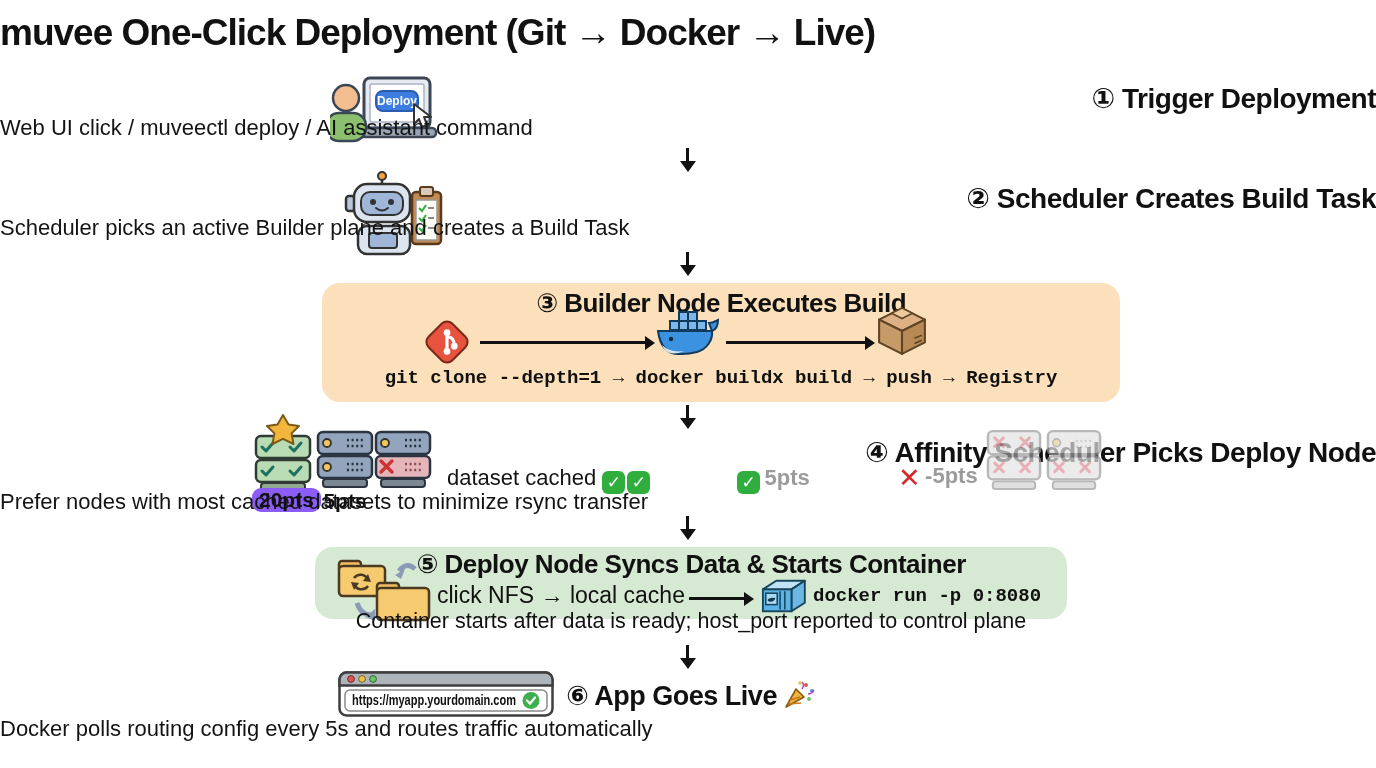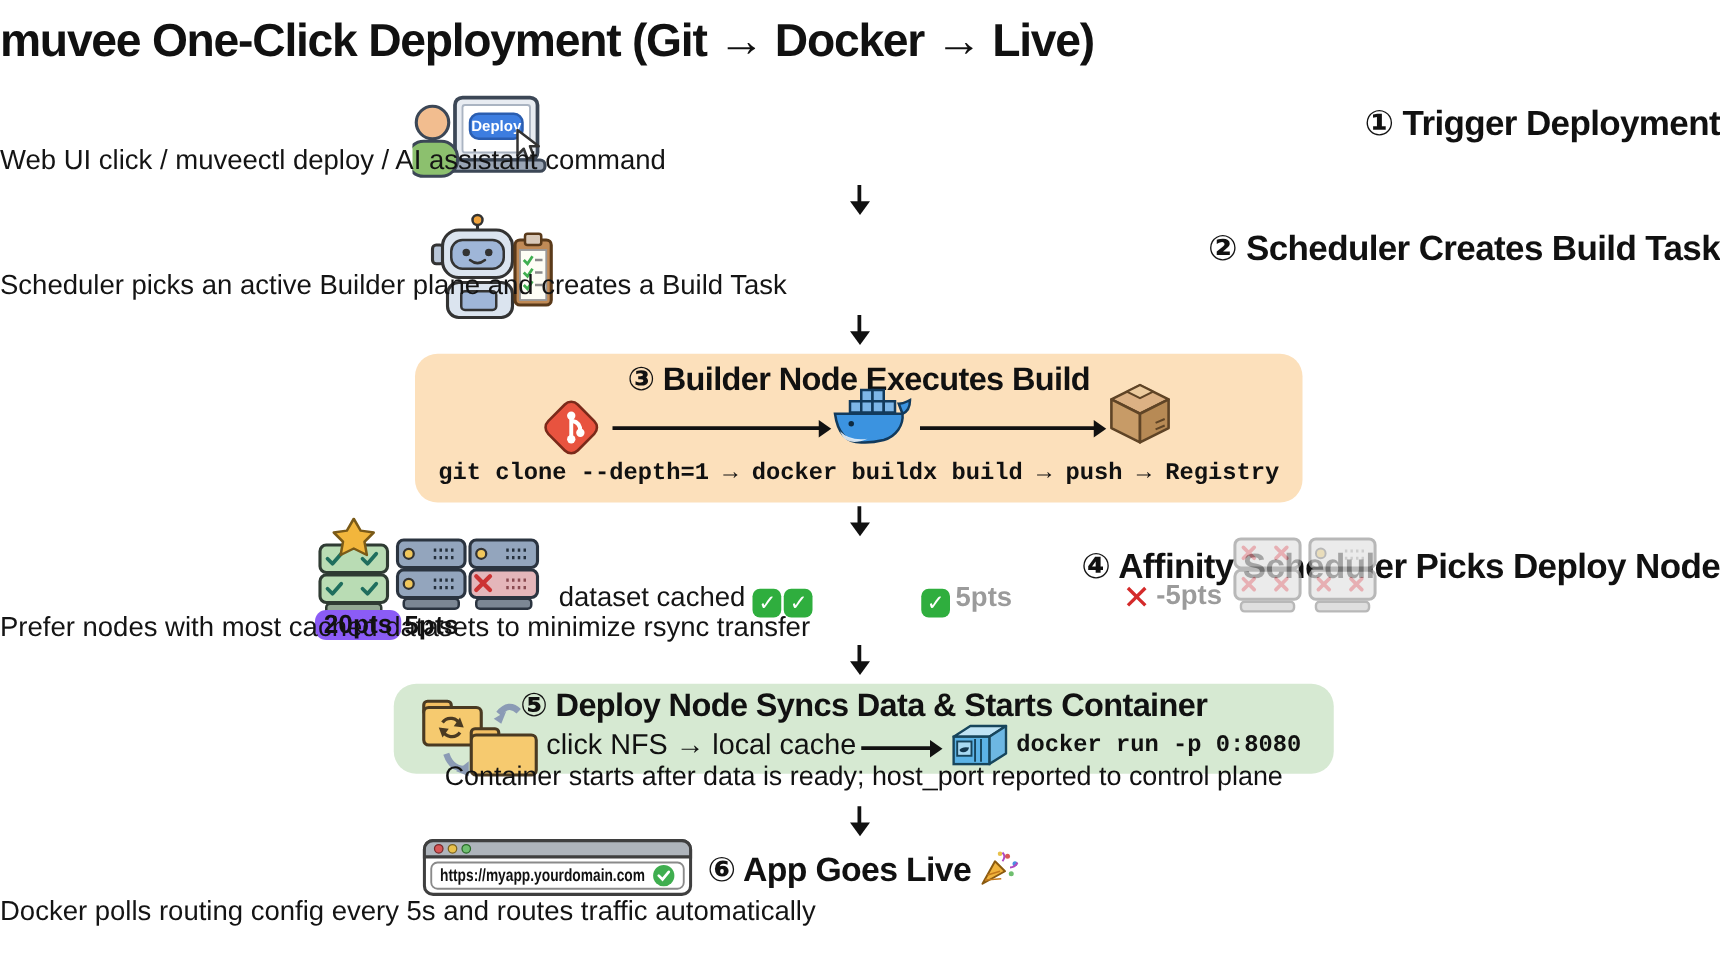--- a/index.html
+++ b/index.html
@@ -4,21 +4,21 @@
 <style>
   html,body{margin:0;padding:0;background:#fff;}
   .page{position:relative;width:1376px;height:768px;background:#fff;overflow:hidden;
         font-family:"Liberation Sans","DejaVu Sans",sans-serif;color:#111;}
   .title{position:absolute;top:12px;left:0;width:100%;text-align:left;margin:0;
          font-size:37px;font-weight:700;letter-spacing:-1px;}
   .h{position:absolute;left:0;width:100%;text-align:right;font-size:28px;font-weight:700;letter-spacing:-0.5px;}
   .sub{position:absolute;left:0;width:100%;text-align:left;font-size:22px;color:#141414;}
   .mono{font-family:"Liberation Mono","DejaVu Sans Mono",monospace;}
   .round-box{position:absolute;border-radius:18px;}
-  .box-build{left:332px;top:283px;width:710px;height:119px;background:#fce0bb;}
+  .box-build{left:322px;top:283px;width:798px;height:119px;background:#fce0bb;}
   .box-deploy{left:315px;top:547px;width:752px;height:72px;background:#d6e9d2;}
   .box-h{position:absolute;left:0;width:100%;text-align:center;font-size:26px;font-weight:700;letter-spacing:-0.5px;}
   .varrow{position:absolute;width:3px;background:#111;}
   .varrow::after{content:"";position:absolute;left:50%;transform:translateX(-50%);bottom:-10px;
                  border:8px solid transparent;border-bottom:0;border-top:11px solid #111;}
   .harrow{position:absolute;height:3px;background:#111;}
   .harrow::after{content:"";position:absolute;top:50%;transform:translateY(-50%);right:-9px;
                  border:7px solid transparent;border-right:0;border-left:10px solid #111;}
   .abs{position:absolute;}
   .check-badge{display:inline-block;width:23px;height:23px;background:#2fae3e;border-radius:6px;

